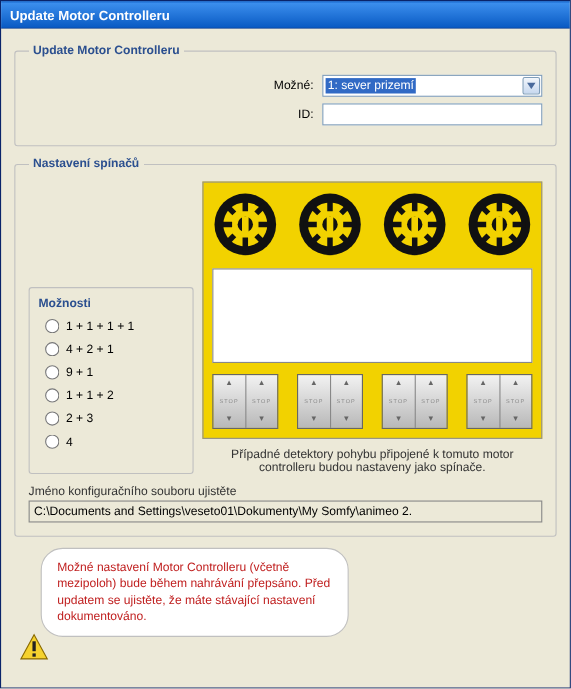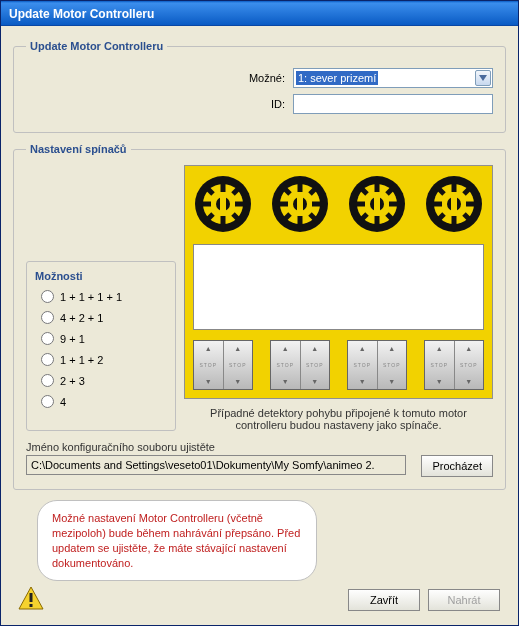--- a/index.html
+++ b/index.html
@@ -427,21 +427,20 @@
               </div>
             </div>
           </div>
           <div class="note">Případné detektory pohybu připojené k tomuto motor controlleru budou nastaveny jako spínače.</div>
         </div>
       </div>
 
       <div class="config-label">Jméno konfiguračního souboru ujistěte</div>
       <div class="config-row">
         <div class="config-path">C:\Documents and Settings\veseto01\Dokumenty\My Somfy\animeo 2.</div>
-        <button class="win">Procházet</button>
       </div>
     </fieldset>
 
     <div class="footer-wrap">
       <div class="footer-left">
         <div class="warn-bubble">
           <span>Možné nastavení Motor Controlleru (včetně mezipoloh) bude během nahrávání přepsáno. Před updatem se ujistěte, že máte stávající nastavení dokumentováno.</span>
         </div>
       </div>
       <div style="flex:1"></div>
@@ -449,20 +448,16 @@
 
     <div style="display:flex; align-items:flex-end;">
       <div style="margin-left:4px; margin-top:-8px;">
         <svg width="28" height="28" viewBox="0 0 28 28">
           <polygon points="14,2 26,24 2,24" fill="#f5d22e" stroke="#8a6a00" stroke-width="1"></polygon>
           <rect x="12.5" y="8" width="3" height="9" fill="#222"></rect>
           <rect x="12.5" y="19" width="3" height="3" fill="#222"></rect>
         </svg>
       </div>
       <div style="flex:1"></div>
-      <div class="bottom-row">
-        <button class="win">Zavřít</button>
-        <button class="win" disabled="">Nahrát</button>
-      </div>
     </div>
 
   </div>
 </div>
 
 </body></html>

